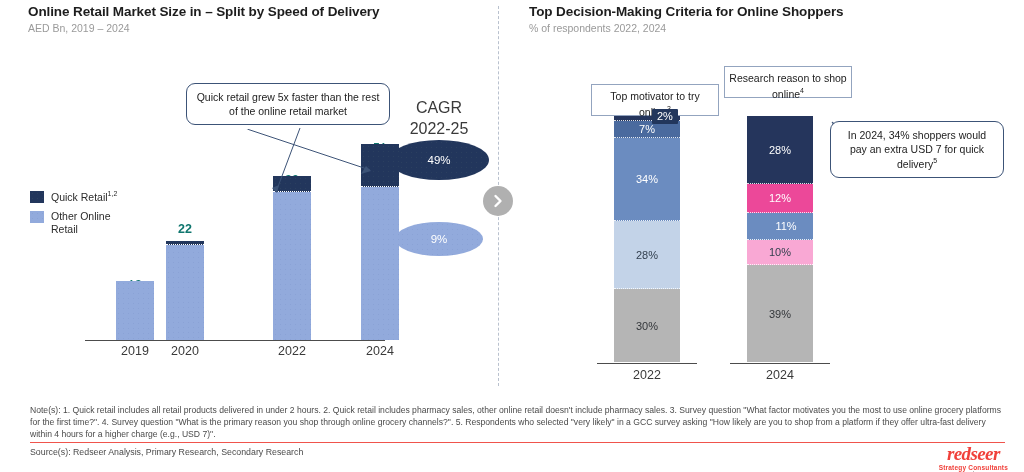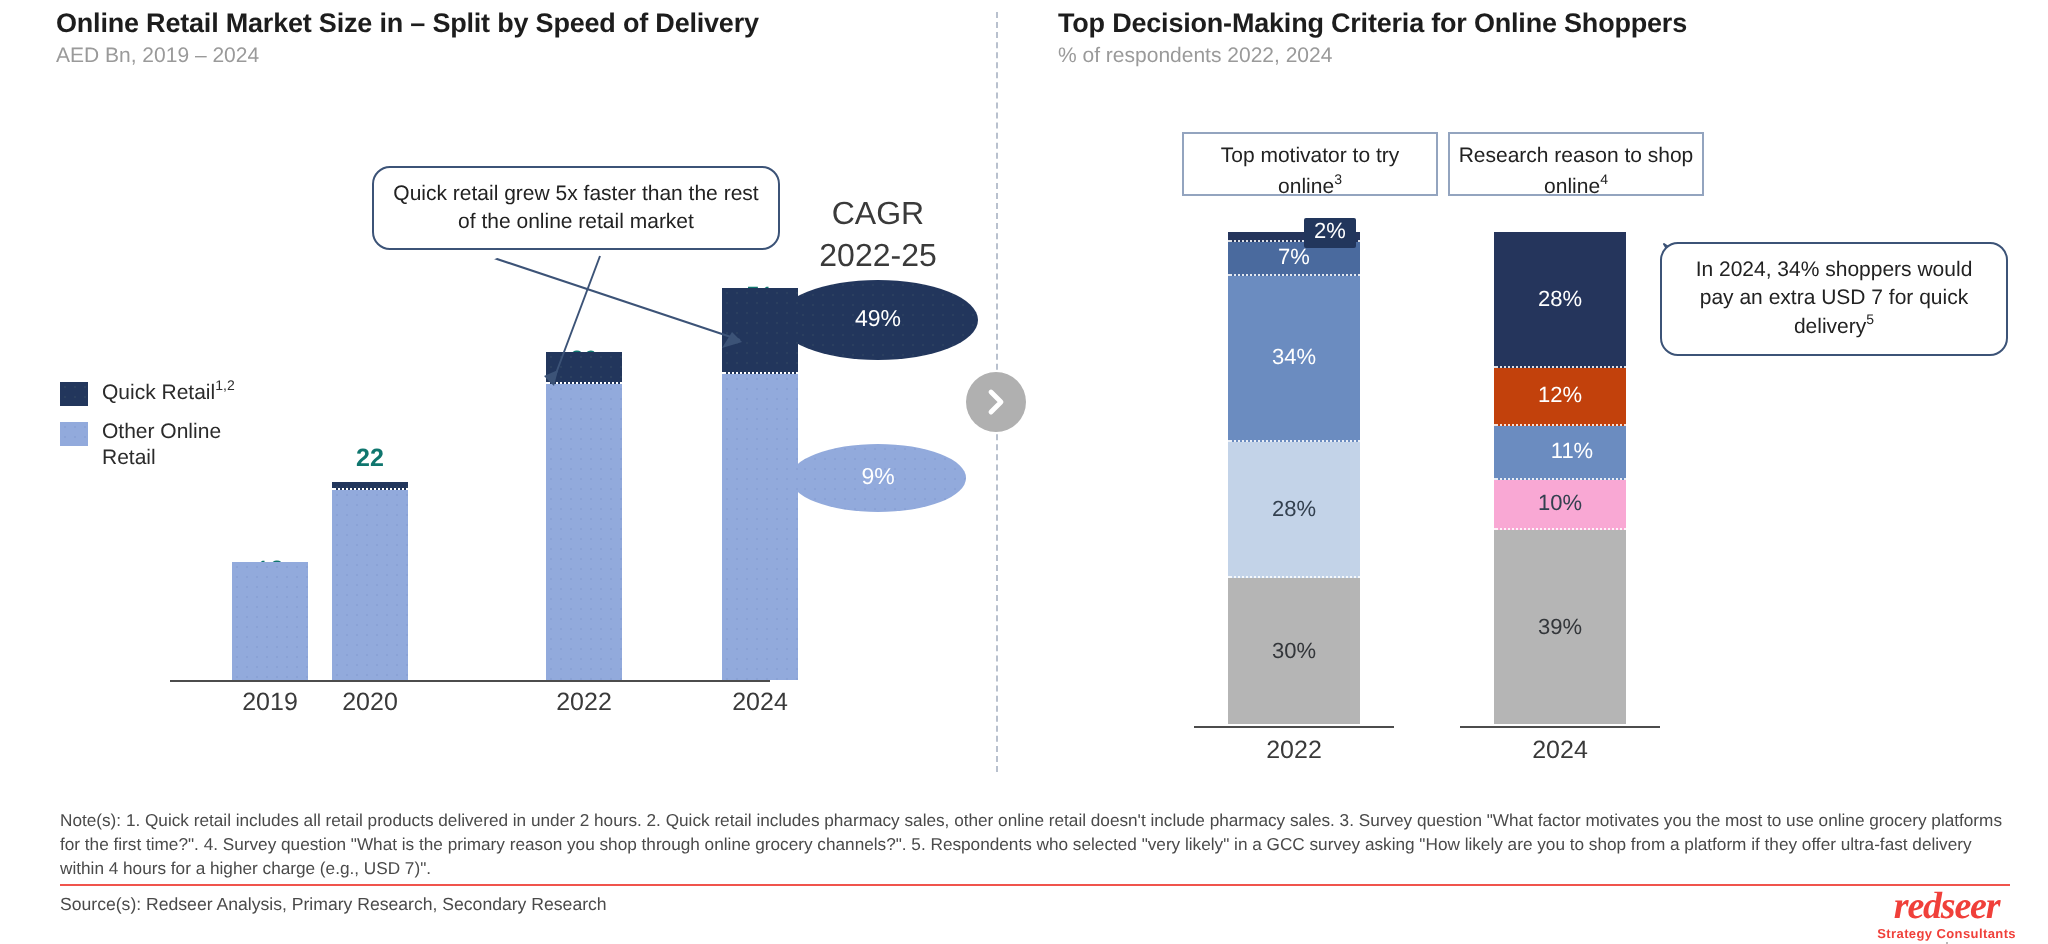--- a/index.html
+++ b/index.html
@@ -280,21 +280,21 @@
     <svg width="14" height="14" viewBox="0 0 14 14" aria-hidden="true">
       <path d="M4.5 2 L9.5 7 L4.5 12" stroke="#ffffff" stroke-width="2.4" fill="none" stroke-linecap="round" stroke-linejoin="round"></path>
     </svg>
   </div>
 
   <div class="rchart">
 
     <div class="panel-title" style="left:29px;top:4px;">Top Decision-Making Criteria for Online Shoppers</div>
     <div class="panel-sub" style="left:29px;top:22px;">% of respondents 2022, 2024</div>
 
-    <div class="hdrbox" style="left:91px;top:66px;width:128px;height:32px;">
+    <div class="hdrbox" style="left:91px;top:84px;width:128px;height:32px;">
       <span>Top motivator to try</span><br>
       <span>online</span><sup>3</sup>
     </div>
     <div class="hdrbox" style="left:224px;top:66px;width:128px;height:32px;">
       <span>Research reason to shop</span><br>
       <span>online</span><sup>4</sup>
     </div>
 
     <div class="top-badge" style="left:152px;top:109px;">2%</div>
     <div class="sbar" style="left:114px;top:116px;">
@@ -302,21 +302,21 @@
       <div class="sseg" style="height:17px;background:#4a6a9e;color:#fff;">7%</div>
       <div class="sseg" style="height:83px;background:#6b8cc0;color:#fff;">34%</div>
       <div class="sseg" style="height:68px;background:#c3d3e8;color:#33404f;">28%</div>
       <div class="sseg" style="height:73px;background:#b5b5b5;color:#33363a;">30%</div>
     </div>
     <div class="sbaseline" style="left:97px;top:363px;width:100px;"></div>
     <div class="sxtick" style="left:97px;top:368px;">2022</div>
 
     <div class="sbar" style="left:247px;top:116px;">
       <div class="sseg" style="height:68px;background:#25355c;color:#fff;">28%</div>
-      <div class="sseg" style="height:29px;background:#c2410c;color:#fff;">12%</div>
+      <div class="sseg" style="height:29px;background:#ec4899;color:#fff;">12%</div>
       <div class="sseg" style="height:27px;background:#6b8cc0;color:#fff;padding-left:12px;">11%</div>
       <div class="sseg" style="height:25px;background:#f9a8d4;color:#33404f;">10%</div>
       <div class="sseg" style="height:97px;background:#b5b5b5;color:#33363a;">39%</div>
     </div>
     <div class="sbaseline" style="left:230px;top:363px;width:100px;"></div>
     <div class="sxtick" style="left:230px;top:368px;">2024</div>
 
     <svg class="callout-svg" width="524" height="400">
       <path d="M332,122 L358,140 L358,166 Z" fill="#ffffff" stroke="#3c5377" stroke-width="1" stroke-linejoin="round"></path>
       <rect x="356" y="124" width="6" height="44" fill="#ffffff"></rect>

